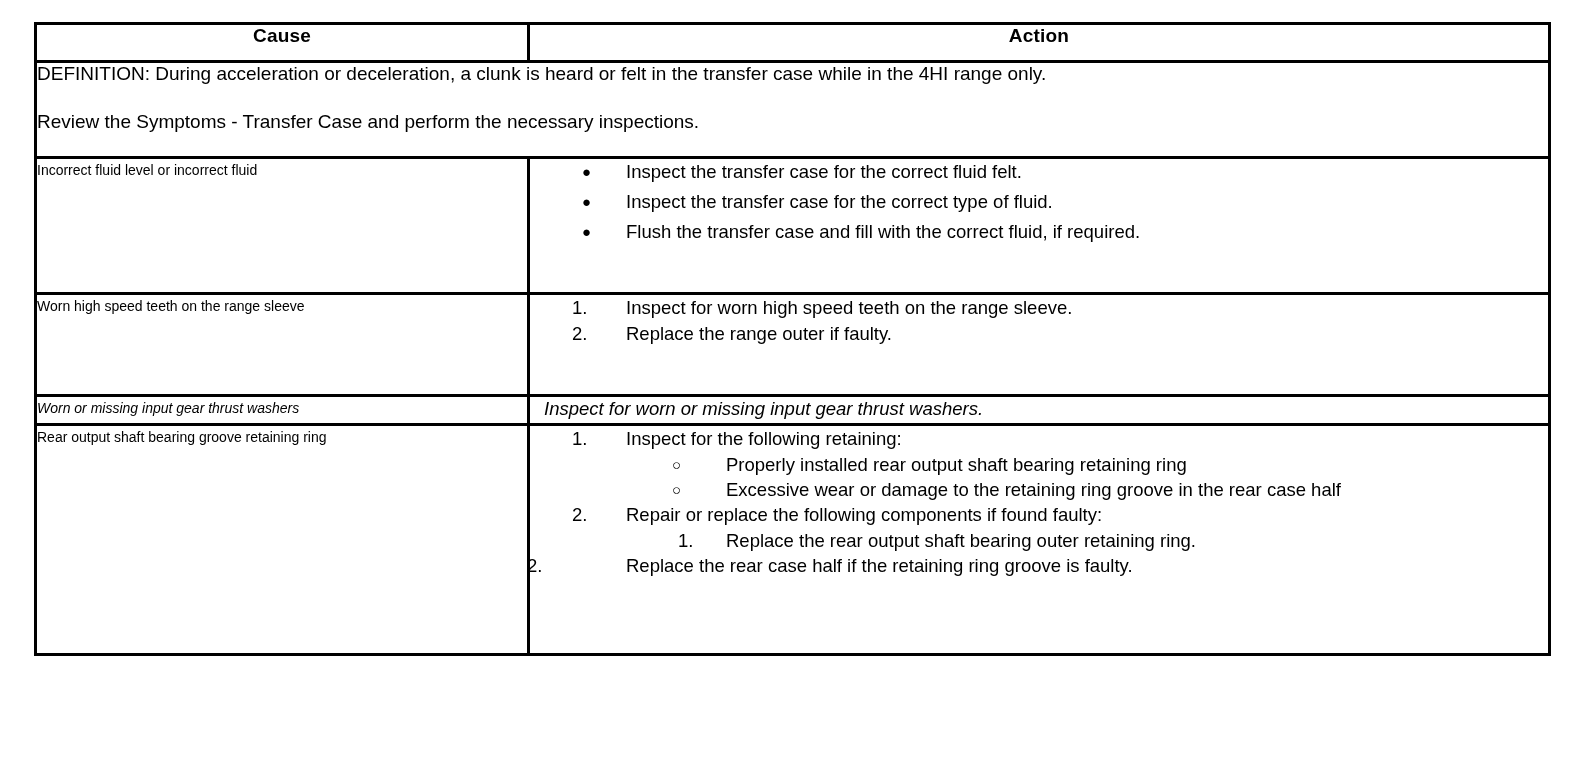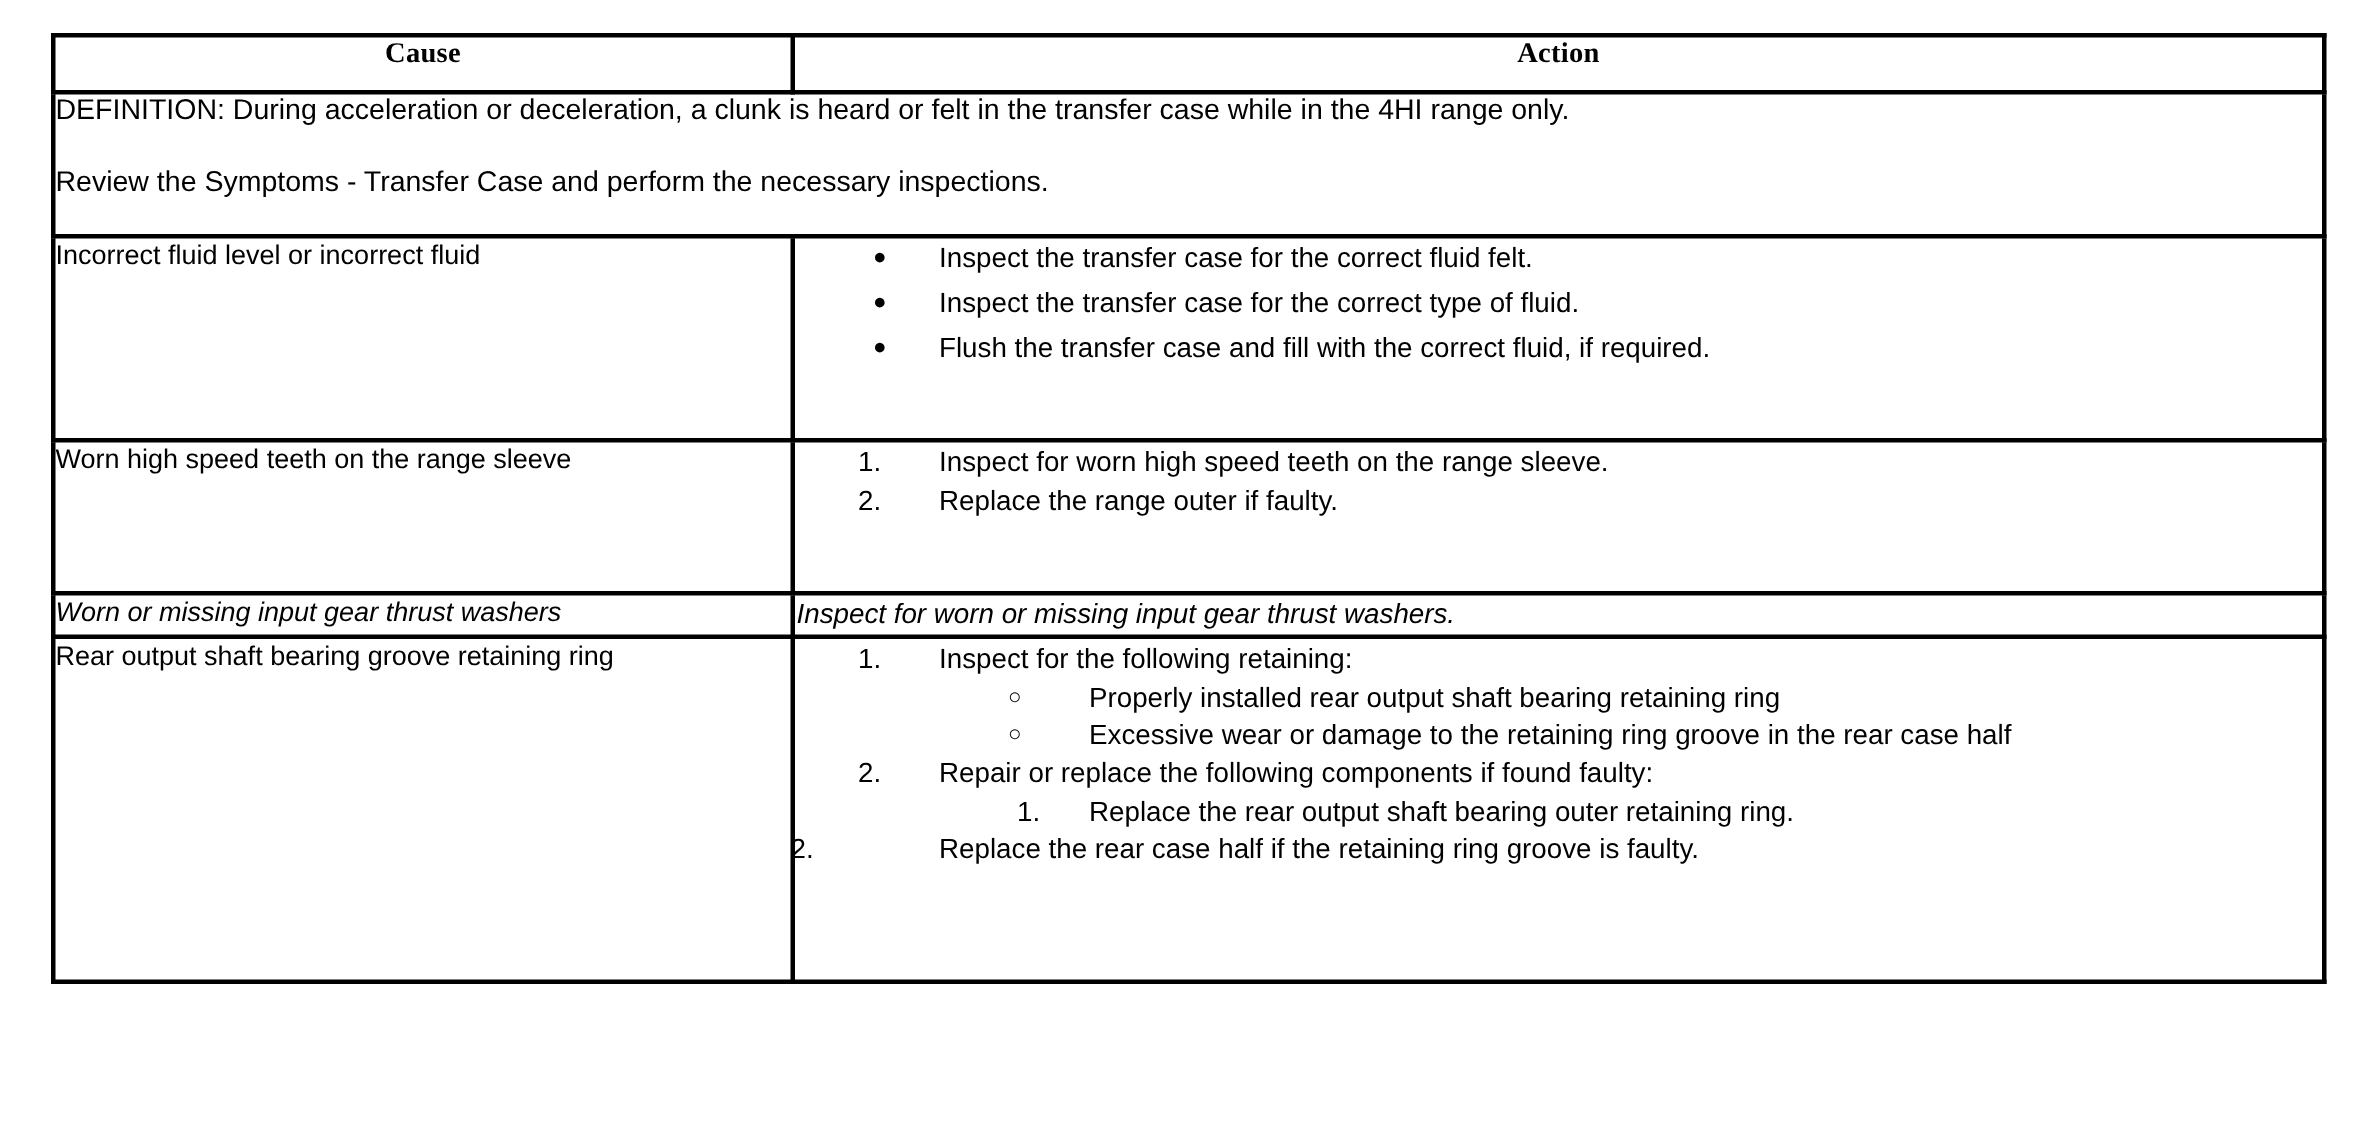--- a/index.html
+++ b/index.html
@@ -47,57 +47,56 @@
   col.col-action { width: 1021px; }
 
   
   .hdr-cell {
     height: 35px;
     text-align: center;
     vertical-align: middle;
     font-size: 19px;
     font-weight: bold;
     letter-spacing: 0.2px;
-    font-family: Liberation Serif, serif;
   }
 
   
   .def-cell {
     padding: 7px 4px 6px 5px;
     height: 93px;
   }
   .def-line {
     font-size: 19px;
     line-height: 22px;
     white-space: nowrap;
   }
   .def-gap {
     height: 26px;
   }
 
   
   .cause-cell {
     padding: 6px 4px 4px 5px;
-    font-size: 18px;
+    font-size: 14px;
     line-height: 23px;
   }
   .cause-cell .cause-text {
     display: block;
   }
 
   
   .action-cell {
     padding: 6px 6px 4px 6px;
     font-size: 18.5px;
     line-height: 23px;
   }
 
   
   .plain-action {
-    padding-left: 1px;
+    padding-left: 14px;
     font-size: 18.5px;
     line-height: 23px;
   }
 
   
   .lst {
     list-style: none;
     margin: 0;
     padding: 0;
   }

